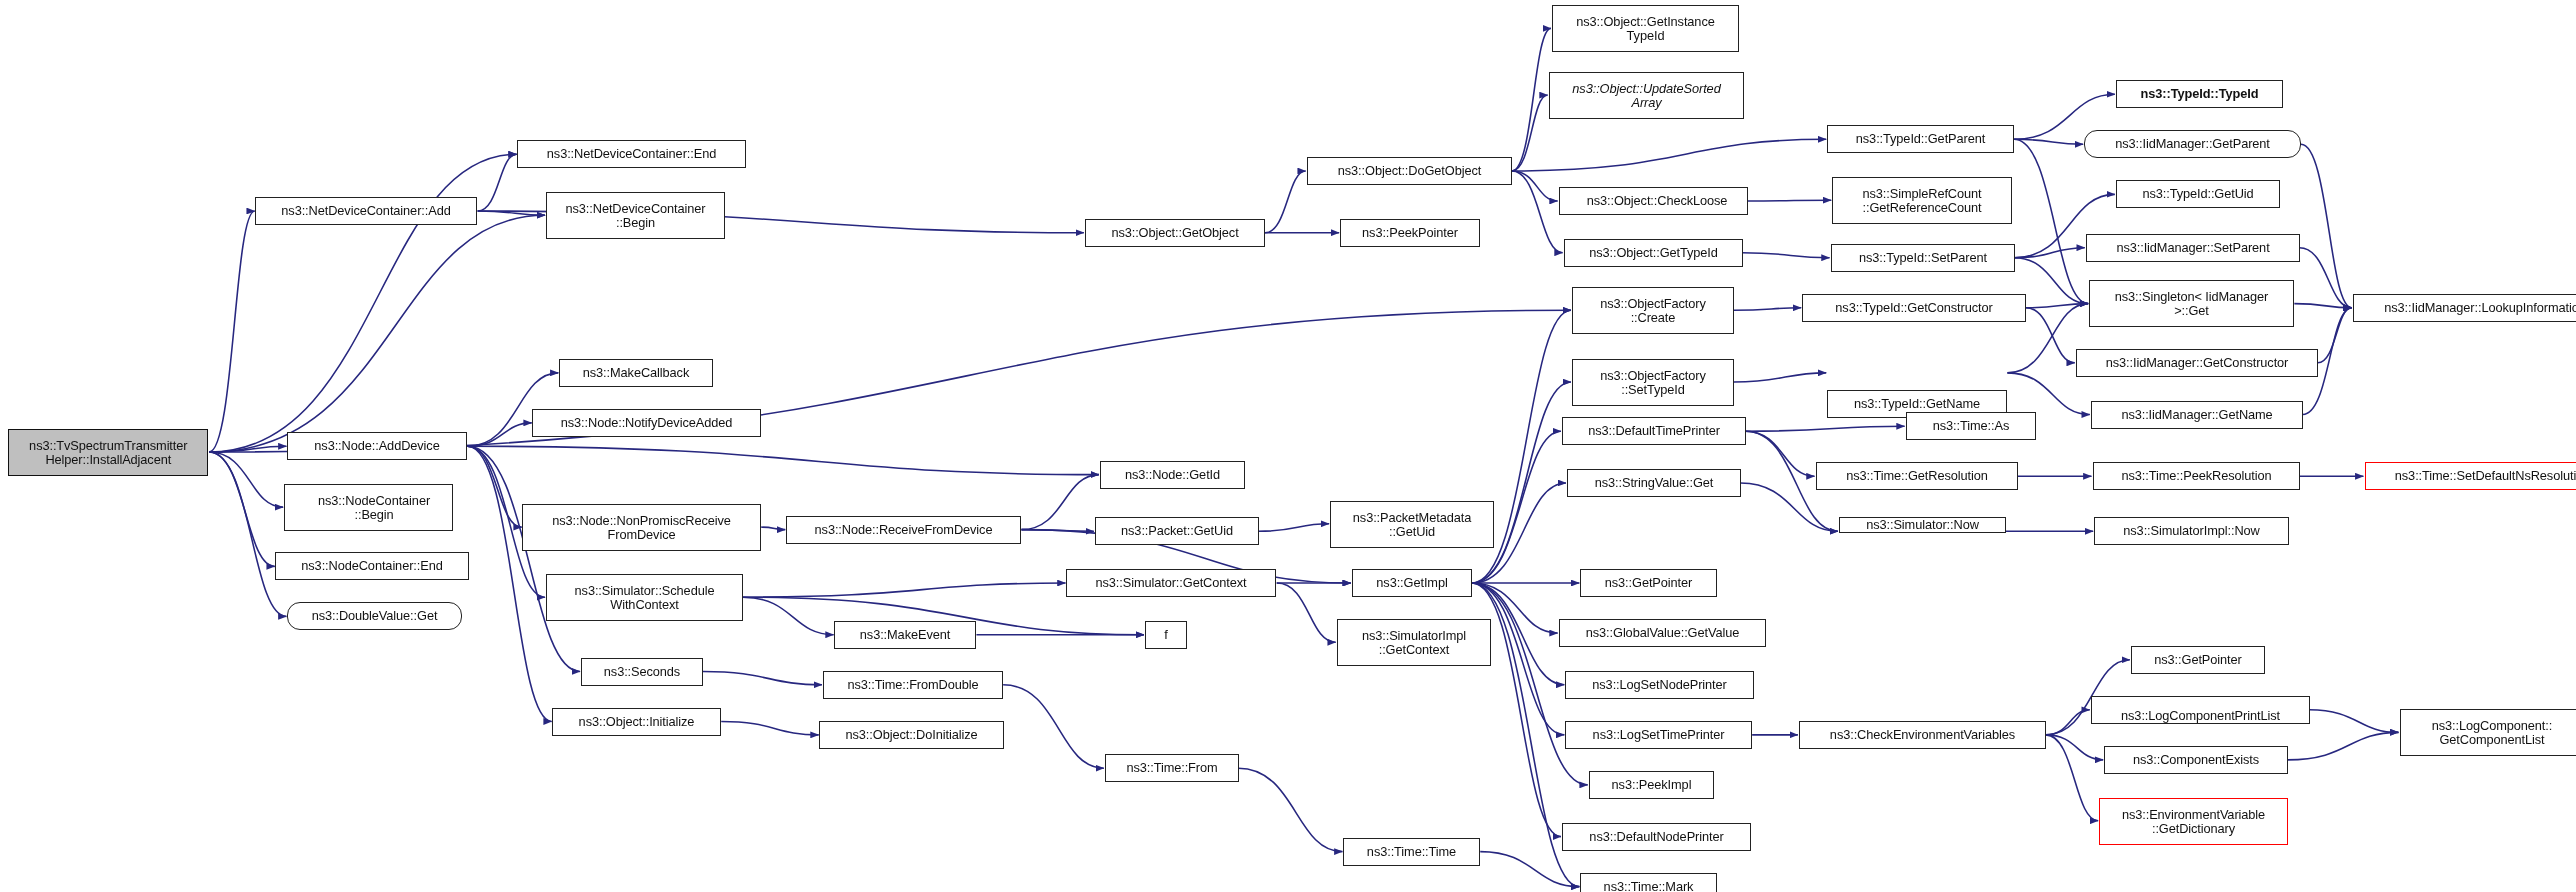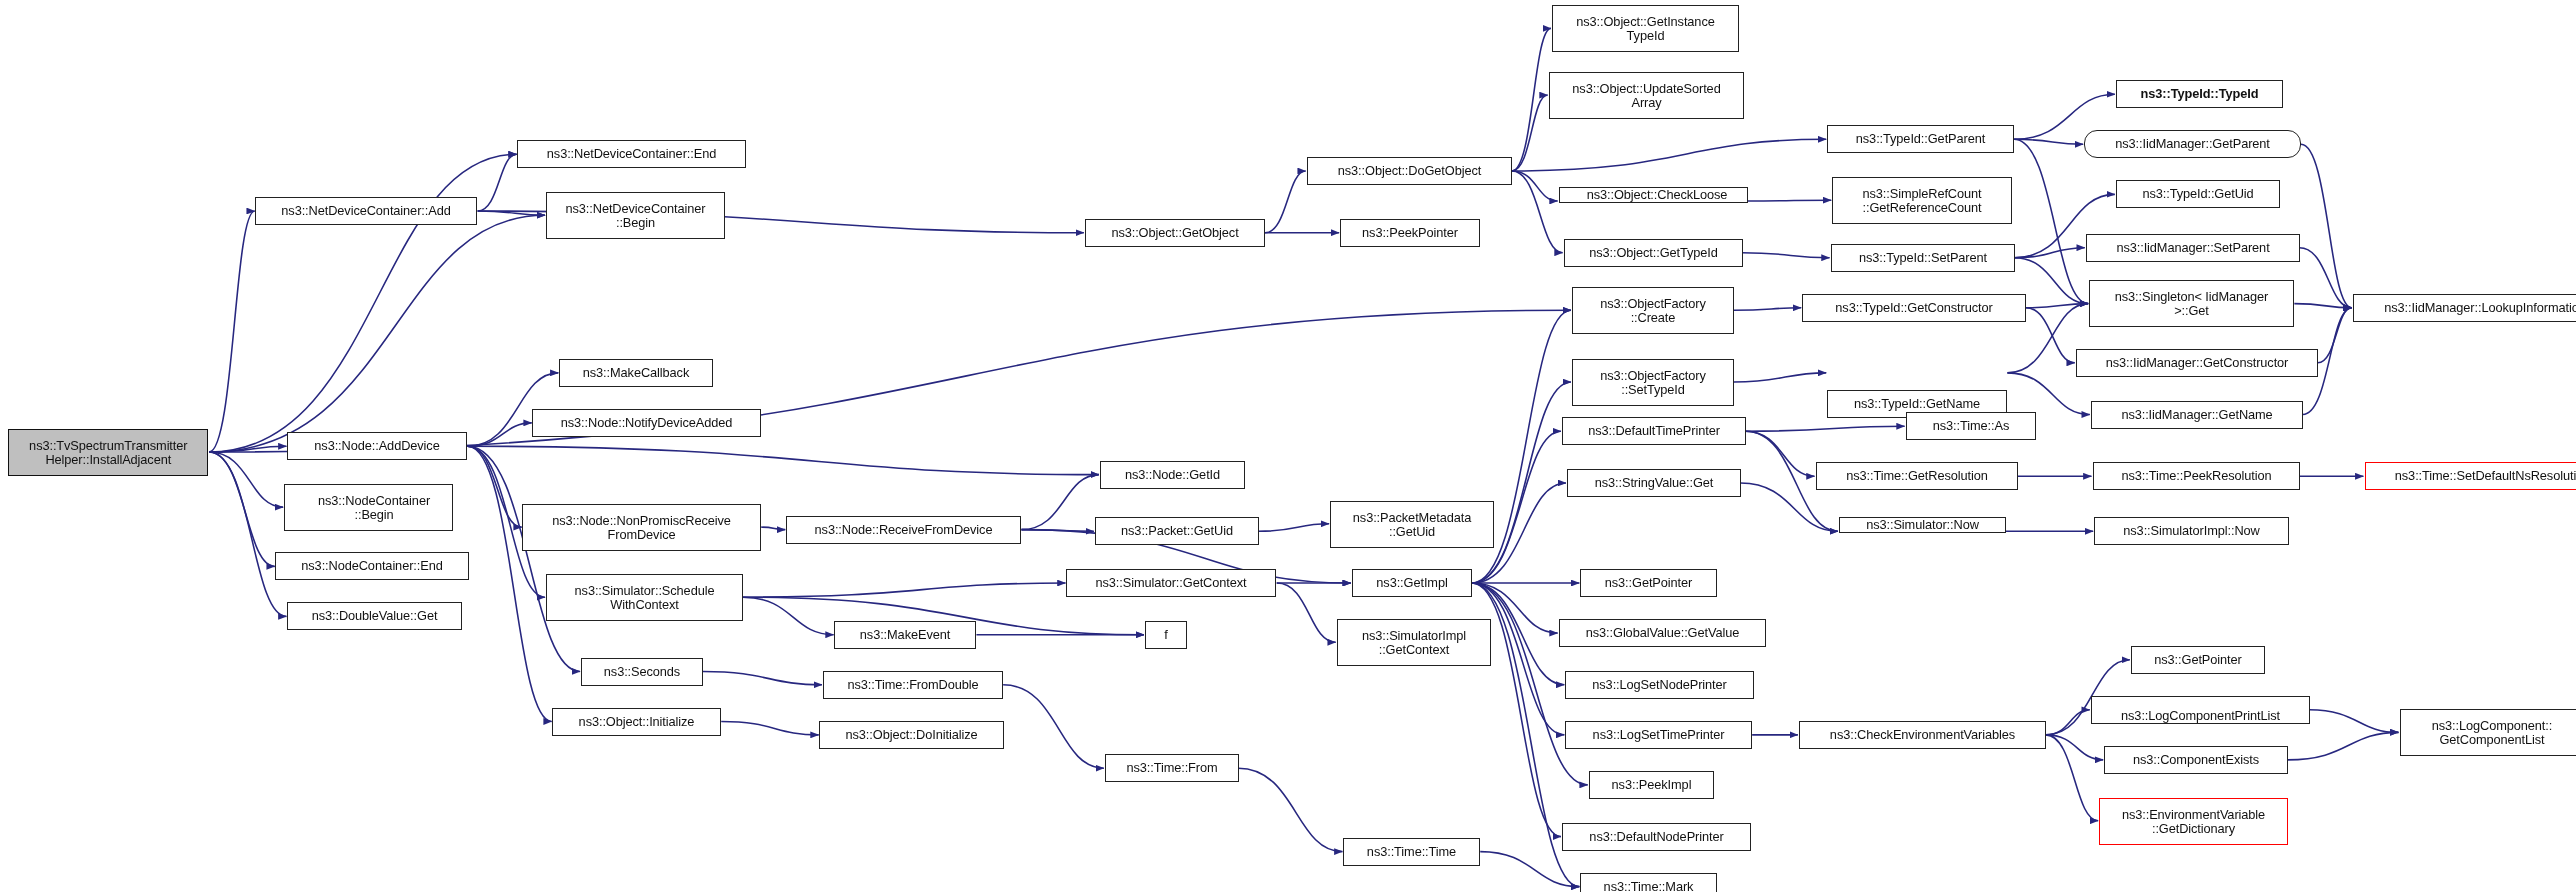--- a/index.html
+++ b/index.html
@@ -147,21 +147,21 @@
       <div class="node root" style="left: 8.3px; top: 429px; width: 200px; height: 47px;"><span>ns3::TvSpectrumTransmitter
 Helper::InstallAdjacent</span></div>
       <div class="node" style="left: 255px; top: 197px; width: 222px; height: 28px;"><span>ns3::NetDeviceContainer::Add</span></div>
       <div class="node" style="left: 517px; top: 140px; width: 229px; height: 28px;"><span>ns3::NetDeviceContainer::End</span></div>
       <div class="node" style="left: 546px; top: 192px; width: 179px; height: 47px;"><span>ns3::NetDeviceContainer
 ::Begin</span></div>
       <div class="node" style="left: 287px; top: 432px; width: 180px; height: 28px;"><span>ns3::Node::AddDevice</span></div>
       <div class="node" style="left: 284px; top: 484px; width: 169px; height: 47px; padding-left: 14px;"><span>ns3::NodeContainer
 ::Begin</span></div>
       <div class="node" style="left: 275px; top: 552px; width: 194px; height: 28px;"><span>ns3::NodeContainer::End</span></div>
-      <div class="node" style="left: 287px; top: 602px; width: 175px; height: 28px;"><span>ns3::DoubleValue::Get</span></div>
+      <div class="node" style="left: 287px; top: 602px; width: 175px; height: 28px; border-radius: 13px;"><span>ns3::DoubleValue::Get</span></div>
       <div class="node" style="left: 559px; top: 359px; width: 154px; height: 28px;"><span>ns3::MakeCallback</span></div>
       <div class="node" style="left: 532px; top: 409px; width: 229px; height: 28px;"><span>ns3::Node::NotifyDeviceAdded</span></div>
       <div class="node" style="left: 522px; top: 504px; width: 239px; height: 47px;"><span>ns3::Node::NonPromiscReceive
 FromDevice</span></div>
       <div class="node" style="left: 546px; top: 574px; width: 197px; height: 47px;"><span>ns3::Simulator::Schedule
 WithContext</span></div>
       <div class="node" style="left: 581px; top: 658px; width: 122px; height: 28px;"><span>ns3::Seconds</span></div>
       <div class="node" style="left: 552px; top: 708px; width: 169px; height: 28px;"><span>ns3::Object::Initialize</span></div>
       <div class="node" style="left: 834px; top: 621px; width: 142px; height: 28px;"><span>ns3::MakeEvent</span></div>
       <div class="node" style="left: 823px; top: 671px; width: 180px; height: 28px;"><span>ns3::Time::FromDouble</span></div>
@@ -176,23 +176,23 @@
       <div class="node" style="left: 1307px; top: 157px; width: 205px; height: 28px;"><span>ns3::Object::DoGetObject</span></div>
       <div class="node" style="left: 1340px; top: 219px; width: 140px; height: 28px;"><span>ns3::PeekPointer</span></div>
       <div class="node" style="left: 1330px; top: 501px; width: 164px; height: 47px;"><span>ns3::PacketMetadata
 ::GetUid</span></div>
       <div class="node" style="left: 1352px; top: 569px; width: 120px; height: 28px;"><span>ns3::GetImpl</span></div>
       <div class="node" style="left: 1337px; top: 619px; width: 154px; height: 47px;"><span>ns3::SimulatorImpl
 ::GetContext</span></div>
       <div class="node" style="left: 1343px; top: 838px; width: 137px; height: 28px;"><span>ns3::Time::Time</span></div>
       <div class="node" style="left: 1552px; top: 5px; width: 187px; height: 47px;"><span>ns3::Object::GetInstance
 TypeId</span></div>
-      <div class="node" style="left: 1549px; top: 72px; width: 195px; height: 47px;"><span>ns3::Object::UpdateSorted
+      <div class="node" style="left: 1549px; top: 72px; width: 195px; height: 47px; font-style: italic;"><span>ns3::Object::UpdateSorted
 Array</span></div>
-      <div class="node" style="left: 1559px; top: 187px; width: 189px; height: 16px; padding-left: 10px;"><span>ns3::Object::CheckLoose</span></div>
+      <div class="node" style="left: 1559px; top: 187px; width: 189px; height: 28px; padding-left: 10px;"><span>ns3::Object::CheckLoose</span></div>
       <div class="node" style="left: 1564px; top: 239px; width: 179px; height: 28px;"><span>ns3::Object::GetTypeId</span></div>
       <div class="node" style="left: 1572px; top: 287px; width: 162px; height: 47px;"><span>ns3::ObjectFactory
 ::Create</span></div>
       <div class="node" style="left: 1572px; top: 359px; width: 162px; height: 47px;"><span>ns3::ObjectFactory
 ::SetTypeId</span></div>
       <div class="node" style="left: 1562px; top: 417px; width: 184px; height: 28px;"><span>ns3::DefaultTimePrinter</span></div>
       <div class="node" style="left: 1567px; top: 469px; width: 174px; height: 28px;"><span>ns3::StringValue::Get</span></div>
       <div class="node" style="left: 1580px; top: 569px; width: 137px; height: 28px;"><span>ns3::GetPointer</span></div>
       <div class="node" style="left: 1559px; top: 619px; width: 207px; height: 28px;"><span>ns3::GlobalValue::GetValue</span></div>
       <div class="node" style="left: 1565px; top: 671px; width: 189px; height: 28px;"><span>ns3::LogSetNodePrinter</span></div>

